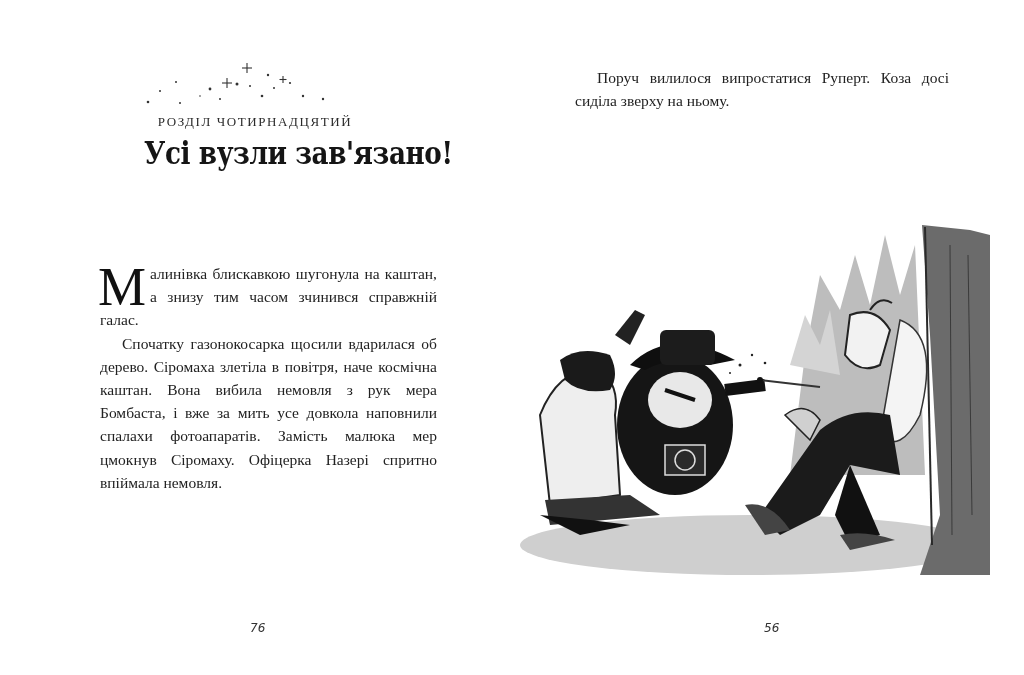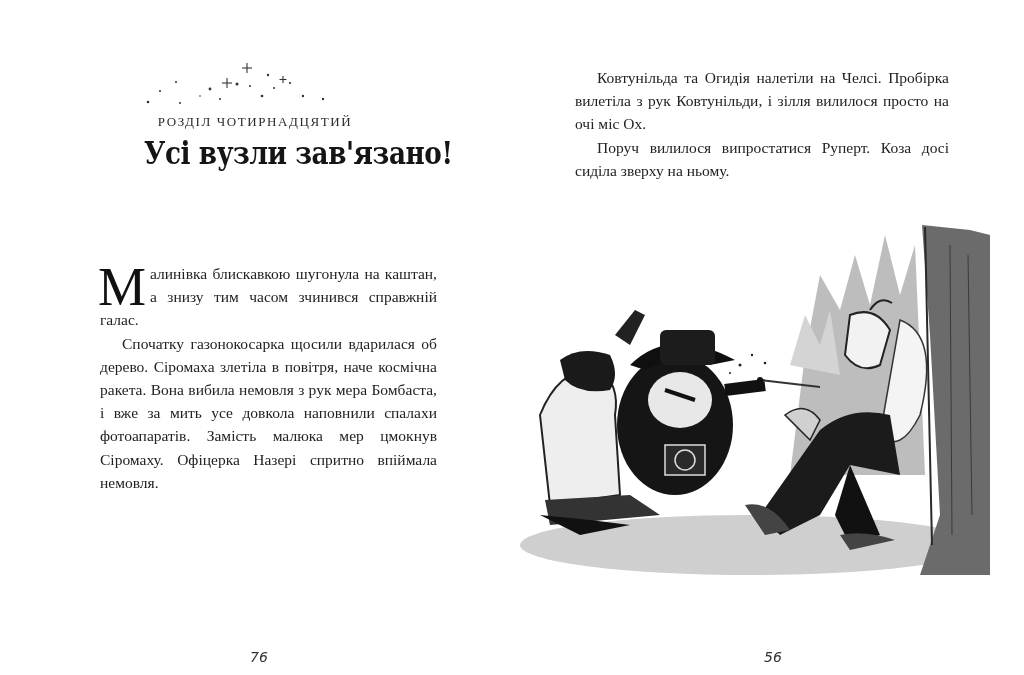--- a/index.html
+++ b/index.html
@@ -30,23 +30,22 @@
   .left-text { left: 100px; top: 262px; width: 337px; }
   .right-text { left: 575px; top: 66px; width: 374px; }
   .para { margin: 0; text-indent: 22px; }
   .para.first { text-indent: 0; }
   .dropcap {
     float: left; font-size: 54px; line-height: 42px; margin: 4px 4px 0 -2px; color: #111;
     font-family: "Liberation Serif", serif;
   }
 
   .page-number {
-    position: absolute; top: 621px; font-size: 14px; color: #333; font-style: italic;
+    position: absolute; top: 621px; font-size: 12px; color: #333; font-style: italic;
     font-family: "DejaVu Sans", sans-serif;
-    margin-top: 28px;
   }
   .pn-left { left: 250px; }
   .pn-right { left: 764px; }
 
   .illustration { position: absolute; left: 520px; top: 215px; width: 470px; height: 390px; }
 </style>
 </head>
 <body>
 
 <div class="page page-left">
@@ -75,32 +74,31 @@
         <line x1="82" y1="25" x2="92" y2="25"></line>
       <line x1="143" y1="18" x2="143" y2="25"></line>
         <line x1="139.5" y1="21.5" x2="146.5" y2="21.5"></line>
     </g>
   </svg>
   <div class="chapter-label">РОЗДІЛ ЧОТИРНАДЦЯТИЙ</div>
   <div class="chapter-title">Усі вузли зав'язано!</div>
 
   <div class="text-block left-text">
     <p class="para first"><span class="dropcap">М</span><span>алинівка блискавкою шугонула на каштан, а знизу тим часом зчинився справжній галас.</span></p>
-    <p class="para">Спочатку газонокосарка щосили вдарилася об дерево. Сіромаха злетіла в повітря, наче космічна ракета. Вона вибила немовля з рук мера Бомбаста, і вже за мить усе довкола наповнили спалахи фотоапаратів. Замість малюка мер цмокнув Сіромаху. Офіцерка Назері спритно впіймала немовля.</p>
+    <p class="para">Спочатку газонокосарка щосили вдарилася об дерево. Сіромаха злетіла в повітря, наче космічна каштан. Вона вибила немовля з рук мера Бомбаста, і вже за мить усе довкола наповнили спалахи фотоапаратів. Замість малюка мер цмокнув Сіромаху. Офіцерка Назері спритно впіймала немовля.</p>
   </div>
 
   <div class="page-number pn-left">76</div>
 </div>
 
 <div class="page page-right">
   <div class="page-number pn-right" style="left:252px">56</div>
 </div>
 
 <div class="text-block right-text">
-  <p class="para">Ковтунільда та Огидія налетіли на Челсі. Пробірка вилетіла з рук Ковтунільди, і зілля вилилося просто на очі міс Ох.</p>
   <p class="para">Поруч вилилося випростатися Руперт. Коза досі сиділа зверху на ньому.</p>
 </div>
 
 <svg class="illustration" viewBox="0 0 470 390">
 
   <ellipse cx="230" cy="330" rx="230" ry="30" fill="#cfcfcf"></ellipse>
 
   <path d="M285 140 L300 60 L320 95 L335 40 L350 90 L365 20 L380 80 L395 30 L405 260 L270 260 Z" fill="#bdbdbd"></path>
   <path d="M270 150 L285 100 L300 130 L310 95 L320 160 Z" fill="#d4d4d4"></path>
 

